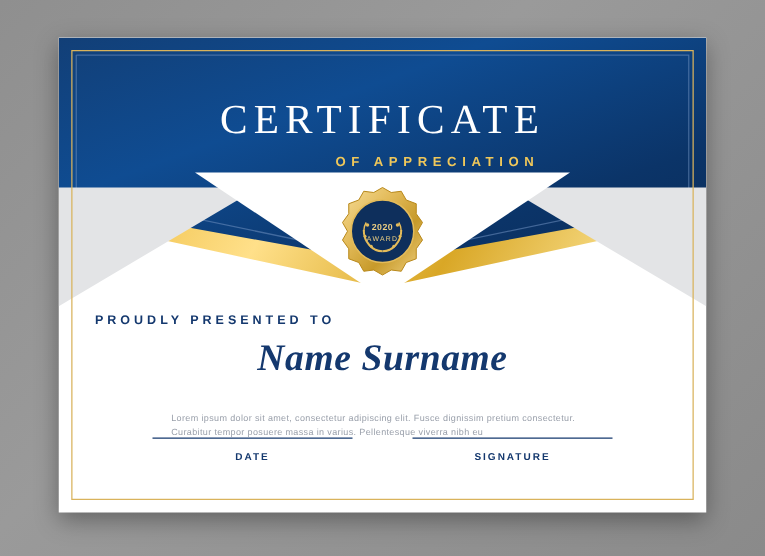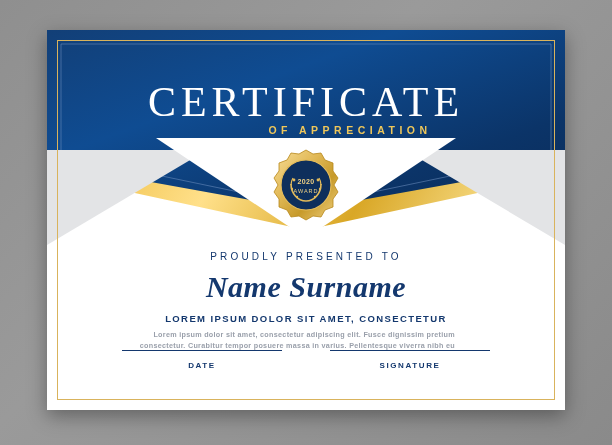--- a/index.html
+++ b/index.html
@@ -106,21 +106,21 @@
   }
   
   .cert-title {
     position: absolute;
     left: 0;
     top: 48px;
     width: 100%;
     text-align: center;
     color: #ffffff;
     font-family: "Liberation Serif", serif;
-    font-size: 42px;
+    font-size: 33px;
     letter-spacing: 5px;
     font-weight: 400;
     z-index: 5;
   }
   .cert-subtitle {
     position: absolute;
     left: 0;
     top: 94px;
     width: 100%;
     text-align: center;
@@ -140,26 +140,27 @@
     width: 74px;
     height: 74px;
     z-index: 7;
   }
   
   .presented-to {
     position: absolute;
     left: 0;
     top: 221px;
     width: 100%;
-    text-align: center;
+    text-align: left;
     color: #14386e;
     font-size: 10px;
     letter-spacing: 3.2px;
-    font-weight: normal;
-    z-index: 6;
+    font-weight: bold;
+    z-index: 6;
+    padding-left: 29px;
   }
   .recipient-name {
     position: absolute;
     left: 0;
     top: 240px;
     width: 100%;
     text-align: center;
     color: #14386e;
     font-family: Liberation Serif, serif;
     font-style: italic;
@@ -175,30 +176,29 @@
     width: 100%;
     text-align: center;
     color: #14386e;
     font-size: 9.5px;
     letter-spacing: 1.4px;
     font-weight: bold;
     z-index: 6;
   }
   .body-text {
     position: absolute;
-    left: 78px;
+    left: 90px;
     top: 299px;
     width: 330px;
-    text-align: right;
+    text-align: left;
     color: #9aa0ab;
     font-size: 7.2px;
     line-height: 11px;
     letter-spacing: 0.3px;
     z-index: 6;
-    font-weight: bold;
   }
   
   .sign-block {
     position: absolute;
     bottom: 40px;
     width: 160px;
     text-align: center;
     z-index: 6;
   }
   .sign-left { left: 75px; }
@@ -263,21 +263,20 @@
           <circle cx="28" cy="49" r="1.2" fill="#e3bb5a"></circle>
           <circle cx="46" cy="49" r="1.2" fill="#e3bb5a"></circle>
           <text x="37" y="36" text-anchor="middle" fill="#f0d183" font-family="Liberation Sans, sans-serif" font-size="7" font-weight="bold" letter-spacing="0.4">2020</text>
           <text x="37" y="45" text-anchor="middle" fill="#f0d183" font-family="Liberation Sans, sans-serif" font-size="5.5" letter-spacing="1">AWARD</text>
         </g>
       </svg>
     </div>
 
     <div class="presented-to">PROUDLY PRESENTED TO</div>
     <div class="recipient-name">Name Surname</div>
-    <div class="tagline">LOREM IPSUM DOLOR SIT AMET, CONSECTETUR</div>
     <div class="body-text">Lorem ipsum dolor sit amet, consectetur adipiscing elit. Fusce dignissim pretium consectetur. Curabitur tempor posuere massa in varius. Pellentesque viverra nibh eu</div>
 
     <div class="sign-block sign-right">
       <div class="sign-line"></div>
       <div class="sign-label">SIGNATURE</div>
     </div>
     <div class="sign-block sign-left">
       <div class="sign-line"></div>
       <div class="sign-label">DATE</div>
     </div>

